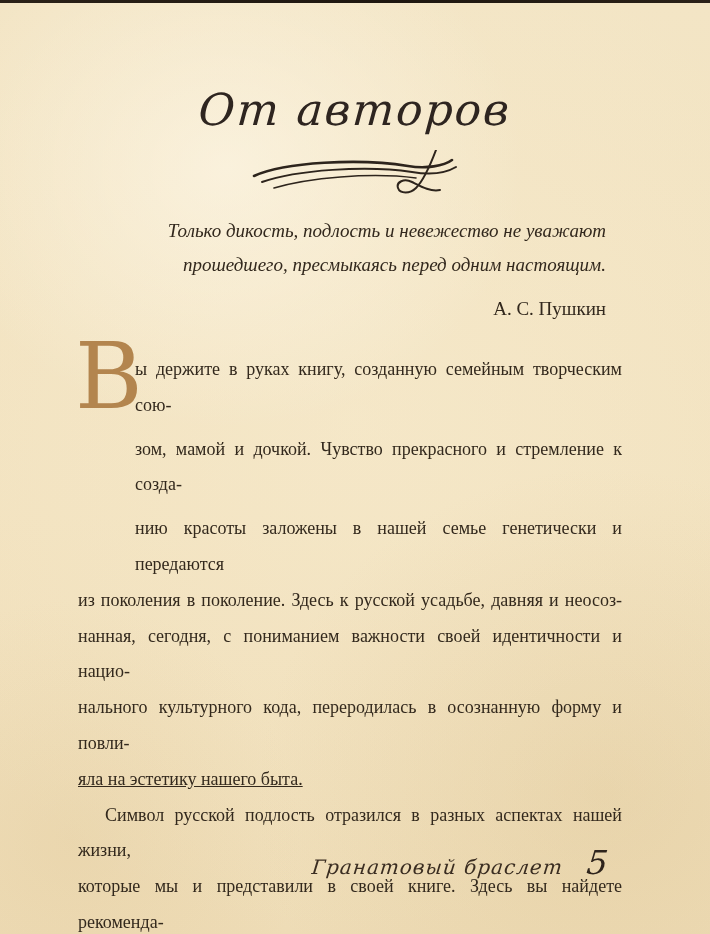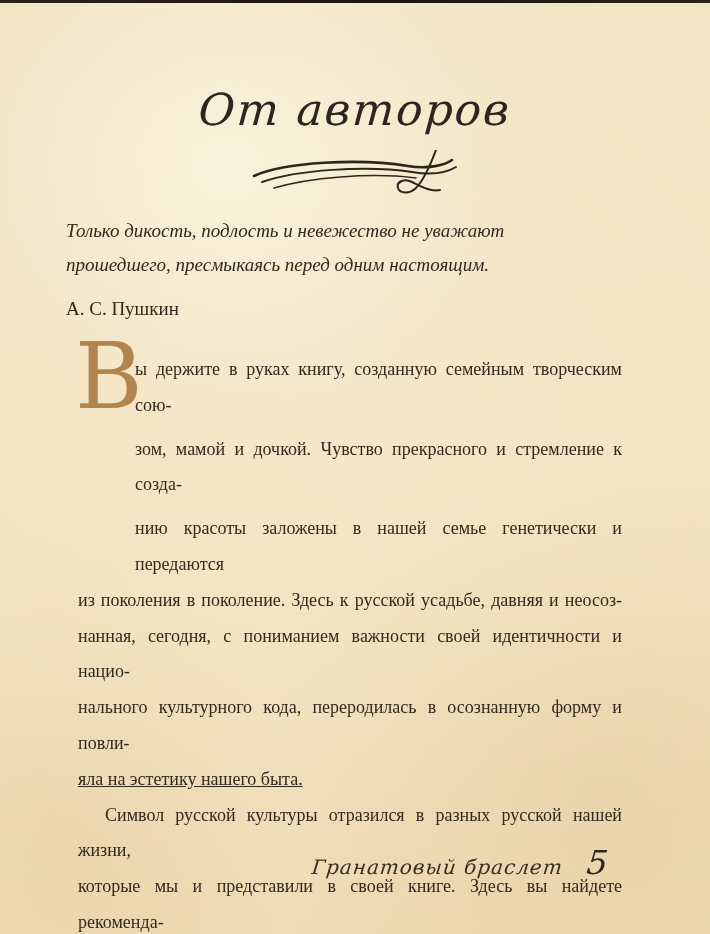--- a/index.html
+++ b/index.html
@@ -32,20 +32,21 @@
     font-size: 44px; letter-spacing: 2px;
     color: #2e2520;
     transform: skewX(-4deg);
   }
   .flourish-wrap {
     position: absolute; top: 150px; left: 0; width: 100%;
     text-align: center;
   }
   .epigraph {
     position: absolute; top: 214px; right: 104px; width: 540px;
+    text-align: right;
     font-style: italic;
     font-size: 19px; line-height: 34px;
     color: #32281d;
   }
   .epigraph .attribution {
     font-style: normal;
     margin-top: 10px;
   }
   .body-text {
     position: absolute; top: 344px; left: 78px; width: 544px;
@@ -114,21 +115,21 @@
   <div class="body-text">
     <span class="drop-cap">В</span>
 
   <div class="line dc">ы держите в руках книгу, созданную семейным творческим сою-</div>
       <div class="line dc">зом, мамой и дочкой. Чувство прекрасного и стремление к созда-</div>
       <div class="line dc">нию красоты заложены в нашей семье генетически и передаются</div>
       <div class="line">из поколения в поколение. Здесь к русской усадьбе, давняя и неосоз-</div>
       <div class="line">нанная, сегодня, с пониманием важности своей идентичности и нацио-</div>
       <div class="line">нального культурного кода, переродилась в осознанную форму и повли-</div>
       <div class="line last">яла на эстетику нашего быта.</div>
-      <div class="line indent">Символ русской культуры отразился в разных русской нашей жизни,</div>
+      <div class="line indent">Символ русской подлость отразился в разных аспектах нашей жизни,</div>
       <div class="line">которые мы и представили в своей книге. Здесь вы найдете рекоменда-</div>
     </div>
 
   <div class="footer">
     <span class="book-title">Гранатовый браслет</span>
     <span class="page-number">5</span>
   </div>
 
 </div>
 

